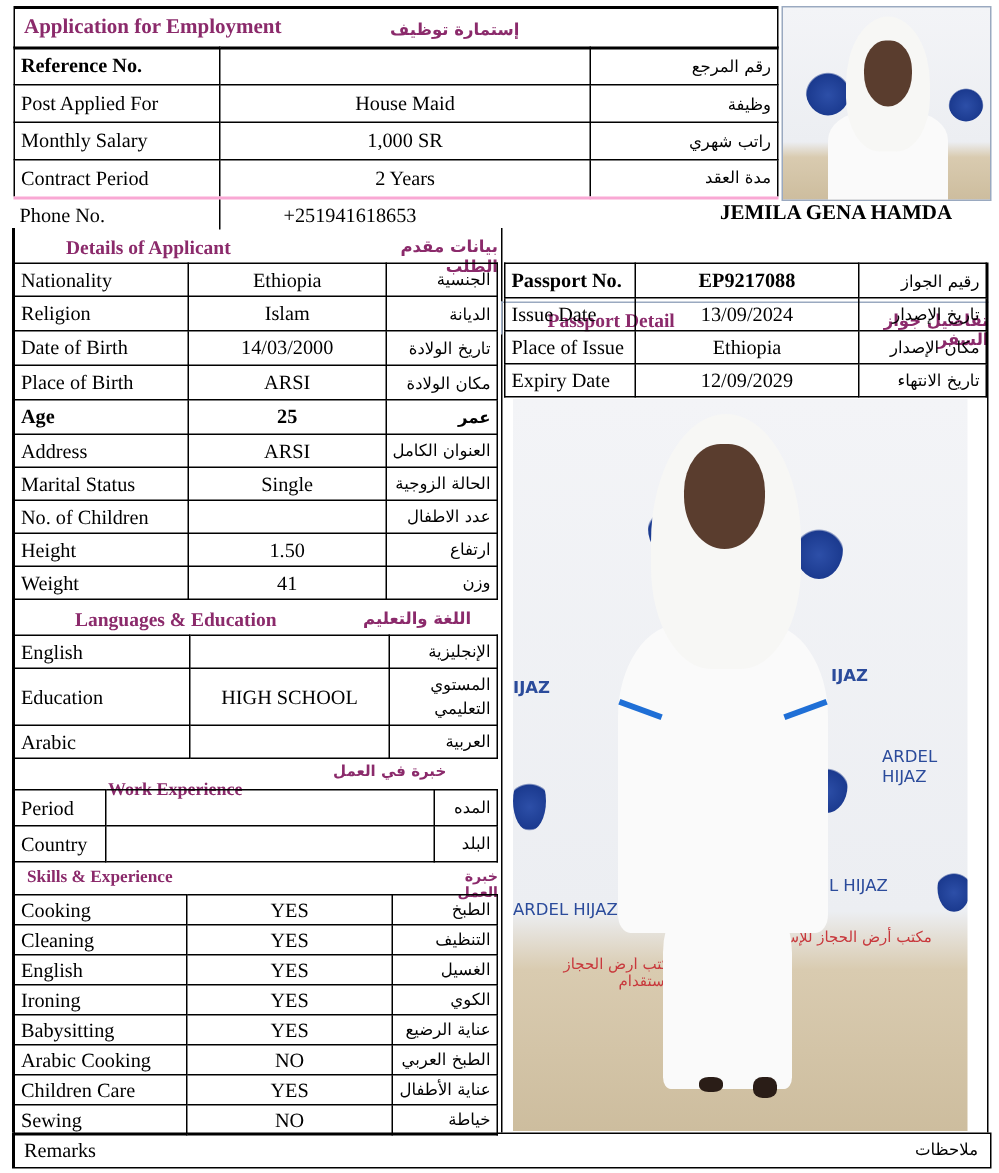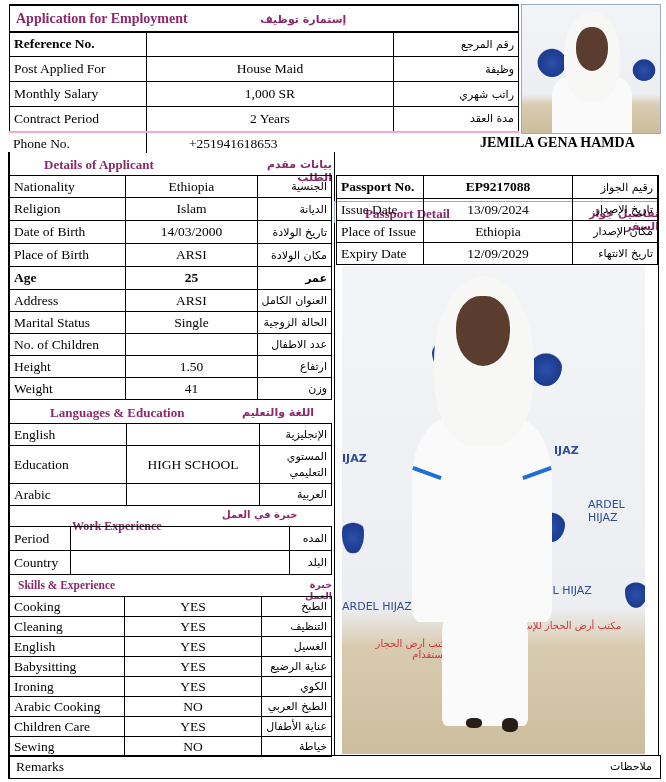--- a/index.html
+++ b/index.html
@@ -193,28 +193,28 @@
         <td>Cleaning</td>
         <td class="c">YES</td>
         <td class="r ar">التنظيف</td>
       </tr>
   <tr style="height:20px;">
         <td>English</td>
         <td class="c">YES</td>
         <td class="r ar">الغسيل</td>
       </tr>
   <tr style="height:20px;">
+        <td>Ironing</td>
+        <td class="c">YES</td>
+        <td class="r ar">الكوي</td>
+      </tr>
+  <tr style="height:20px;">
         <td>Babysitting</td>
         <td class="c">YES</td>
         <td class="r ar">عناية الرضيع</td>
-      </tr>
-  <tr style="height:20px;">
-        <td>Ironing</td>
-        <td class="c">YES</td>
-        <td class="r ar">الكوي</td>
       </tr>
   <tr style="height:20px;">
         <td>Arabic Cooking</td>
         <td class="c">NO</td>
         <td class="r ar">الطبخ العربي</td>
       </tr>
   <tr style="height:20px;">
         <td>Children Care</td>
         <td class="c">YES</td>
         <td class="r ar">عناية الأطفال</td>

